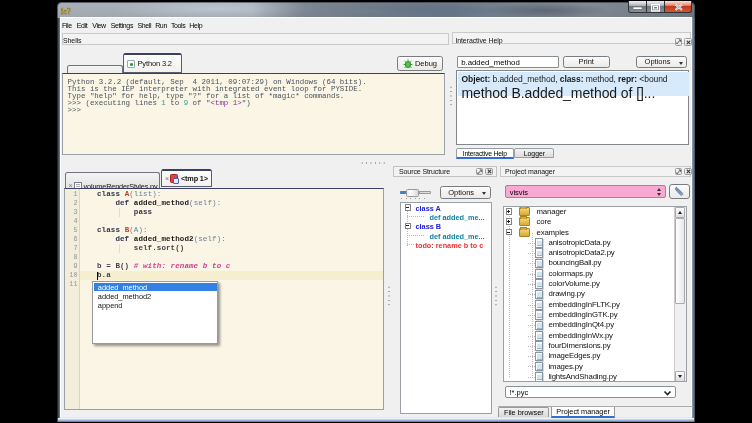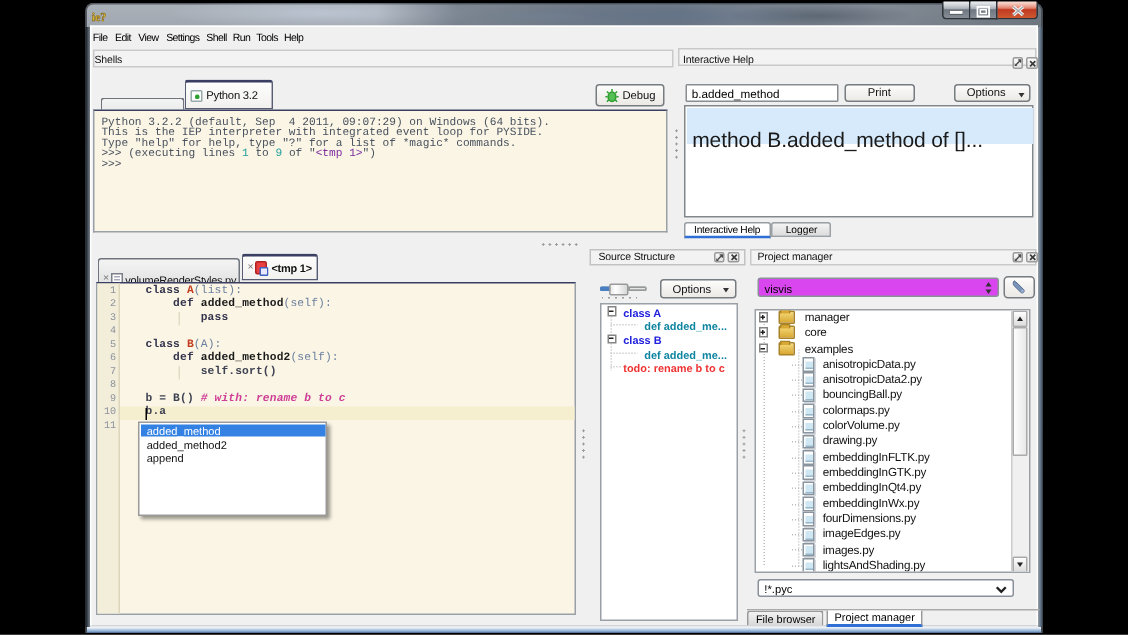--- a/index.html
+++ b/index.html
@@ -161,20 +161,21 @@
           </div>
         </div>
    <div class="abs" style="left:395.7px;top:38px;width:102.5px;height:11.5px;background:#fff;border:1px solid #888d92;border-radius:1px;font-size:7.8px;padding:1.2px 0 0 3.5px">b.added_method</div>
    <div class="btn" style="left:501.7px;top:38px;width:47px;height:11.5px">Print</div>
    <div class="btn" style="left:575px;top:38px;width:51px;height:11.5px">
           <span style="margin-right:8px">Options</span>
           <span class="arrdn" style="right:3.5px"></span>
         </div>
    <div class="abs" style="left:395px;top:52px;width:233px;height:75px;background:#fff;border:1px solid #82878c">
      <div class="abs" style="left:1px;top:1px;width:231px;height:23.5px;background:#d6eafb"></div>
+     <div class="abs t" style="left:4.5px;top:2.8px;font-size:8.5px;letter-spacing:-0.08px;color:#1a1a1a"><b>Object:</b> b.added_method, <b>class:</b> method, <b>repr:</b> &lt;bound</div>
      <div class="abs t" style="left:4.5px;top:13.7px;font-size:14px;letter-spacing:-0.08px;color:#1a1a1a">method B.added_method of []...</div>
    </div>
    <div class="abs" id="ihtab1" style="left:395px;top:129.6px;width:57.5px;height:11.9px;background:#fff;border:1px solid #989da2;border-bottom:2.5px solid #2f6fd6;border-radius:2px 2px 0 0;font-size:6.8px;letter-spacing:-0.2px;text-align:center;padding-top:1.5px">Interactive Help</div>
    <div class="abs" style="left:453.4px;top:129.6px;width:40px;height:10.8px;background:linear-gradient(180deg,#f4f4f4,#dcdcdc);border:1px solid #9aa0a6;border-radius:2px 2px 0 0;font-size:6.8px;text-align:center;padding-top:1.5px">Logger</div>
 
    <div class="abs vdots" style="left:389px;top:67px"></div>
    <div class="abs hdots" style="left:299px;top:143.5px"></div>
    <div class="abs vdots" style="left:326.8px;top:267px"></div>
    <div class="abs vdots" style="left:434.3px;top:267px"></div>
 
@@ -278,21 +279,21 @@
               <path d="M0.5 5.5 L2.5 5.5 L0.5 3.5 Z" fill="#4a4a4a"></path>
               <path d="M1.5 4.5 L4.7 1.3 M3 1 L5 1 L5 3" stroke="#4a4a4a" stroke-width="1" fill="none"></path>
             </svg>
           </div>
           <div class="dticon">
             <svg width="5.5" height="5.5" viewBox="0 0 6 6" style="position:absolute;left:0.5px;top:0.5px">
               <path d="M0.8 0.8 L4.6 4.6 M4.6 0.8 L0.8 4.6" stroke="#3a3a3a" stroke-width="1.2"></path>
             </svg>
           </div>
         </div>
-   <div class="abs" style="left:443.7px;top:167.4px;width:161px;height:12.5px;background:#d946ef;border:1px solid #8a9097;border-radius:2px;font-size:7.5px;padding:1.5px 0 0 4px">visvis
+   <div class="abs" style="left:443.7px;top:167.4px;width:161px;height:12.5px;background:#f9a8d4;border:1px solid #8a9097;border-radius:2px;font-size:7.5px;padding:1.5px 0 0 4px">visvis
      <span class="abs" style="right:4px;top:2px;width:0;height:0;border-left:2.8px solid transparent;border-right:2.8px solid transparent;border-bottom:3.5px solid #333"></span>
      <span class="abs" style="right:4px;top:7px;width:0;height:0;border-left:2.8px solid transparent;border-right:2.8px solid transparent;border-top:3.5px solid #333"></span>
    </div>
    <div class="btn" style="left:607.7px;top:166px;width:21.5px;height:15px;border-radius:3px">
      <svg width="11" height="11" viewBox="0 0 11 11">
             <path d="M2.2 1.2 C1.2 2.2 1.2 3.6 2.2 4.6 L6.5 8.9 C7 9.4 7.9 9.4 8.4 8.9 C8.9 8.4 8.9 7.5 8.4 7 L4.1 2.7 C3.4 2 2.8 1.8 2.2 1.2 Z" fill="#7a93b8" stroke="#4a6288" stroke-width=".6"></path>
             <circle cx="7.6" cy="8" r="1" fill="#9ab0d0"></circle>
           </svg>
    </div>
    <div class="abs" id="pmtree" style="left:441.5px;top:187.5px;width:184px;height:176px;background:#fff;border:1px solid #9aa0a6;overflow:hidden">

